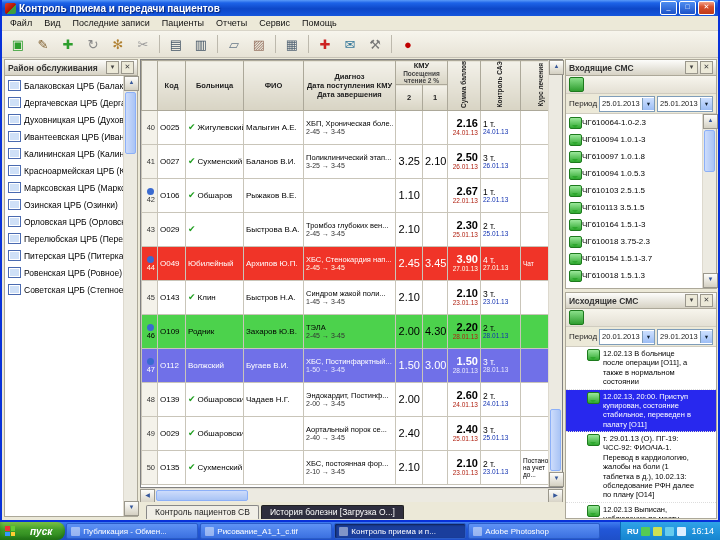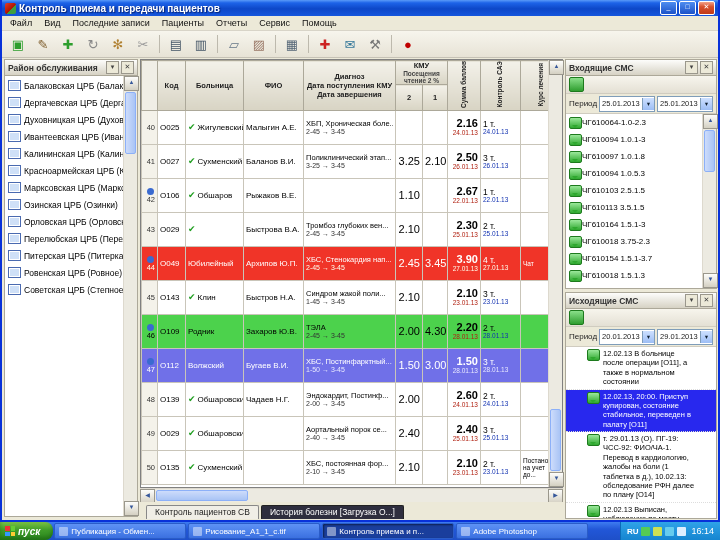--- a/index.html
+++ b/index.html
@@ -124,21 +124,21 @@
     background:linear-gradient(#9BE89B,#2FA82F);position:relative}
   .bubble::after{content:"";position:absolute;left:2px;bottom:-3px;border:3px solid transparent;border-top-color:#2FA82F}
   .out-item{display:flex;gap:3px;padding:2px 21px;font-size:7.5px;line-height:1.25;
     border-bottom:1px dotted #DDD;color:#000}
   .out-item .txt{overflow:hidden}
   .out-item.selected{background:#2828EE;color:#fff}
 
   
   .taskbar{position:absolute;left:0;top:522px;width:720px;height:18px;display:flex;align-items:center;
     background:linear-gradient(#3E7CF0,#2257D8 40%,#1E4FC8)}
-  .start-btn{height:18px;padding:0 13px 0 5px;display:flex;align-items:center;gap:3px;
+  .start-btn{height:18px;padding:0 13px 0 5px;display:flex;align-items:center;gap:15px;
     background:linear-gradient(#7BC143,#3F9C29 45%,#2E8B1F);border-radius:0 8px 8px 0;
     color:#fff;font-weight:bold;font-style:italic;font-size:10px;box-shadow:inset 0 -3px 4px rgba(0,60,0,.35)}
   .win-flag{width:10px;height:10px;display:grid;grid-template-columns:1fr 1fr;gap:1px}
   .win-flag i{background:#E33}.win-flag i:nth-child(2){background:#6C3}
   .win-flag i:nth-child(3){background:#39F}.win-flag i:nth-child(4){background:#FC3}
   .task-btn{height:14px;margin:0 1px;padding:0 4px;flex:0 1 122px;display:flex;align-items:center;gap:3px;
     background:linear-gradient(#5E92F5,#3B70E0);border:1px solid #2A5CC8;border-radius:2px;
     color:#fff;font-size:8px;overflow:hidden;white-space:nowrap;min-width:0}
   .task-btn.active{background:#1A3E9C;box-shadow:inset 1px 1px 2px rgba(0,0,0,.5)}
   .task-ico{width:9px;height:9px;flex:0 0 9px;border-radius:1px;background:rgba(255,255,255,.45)}

